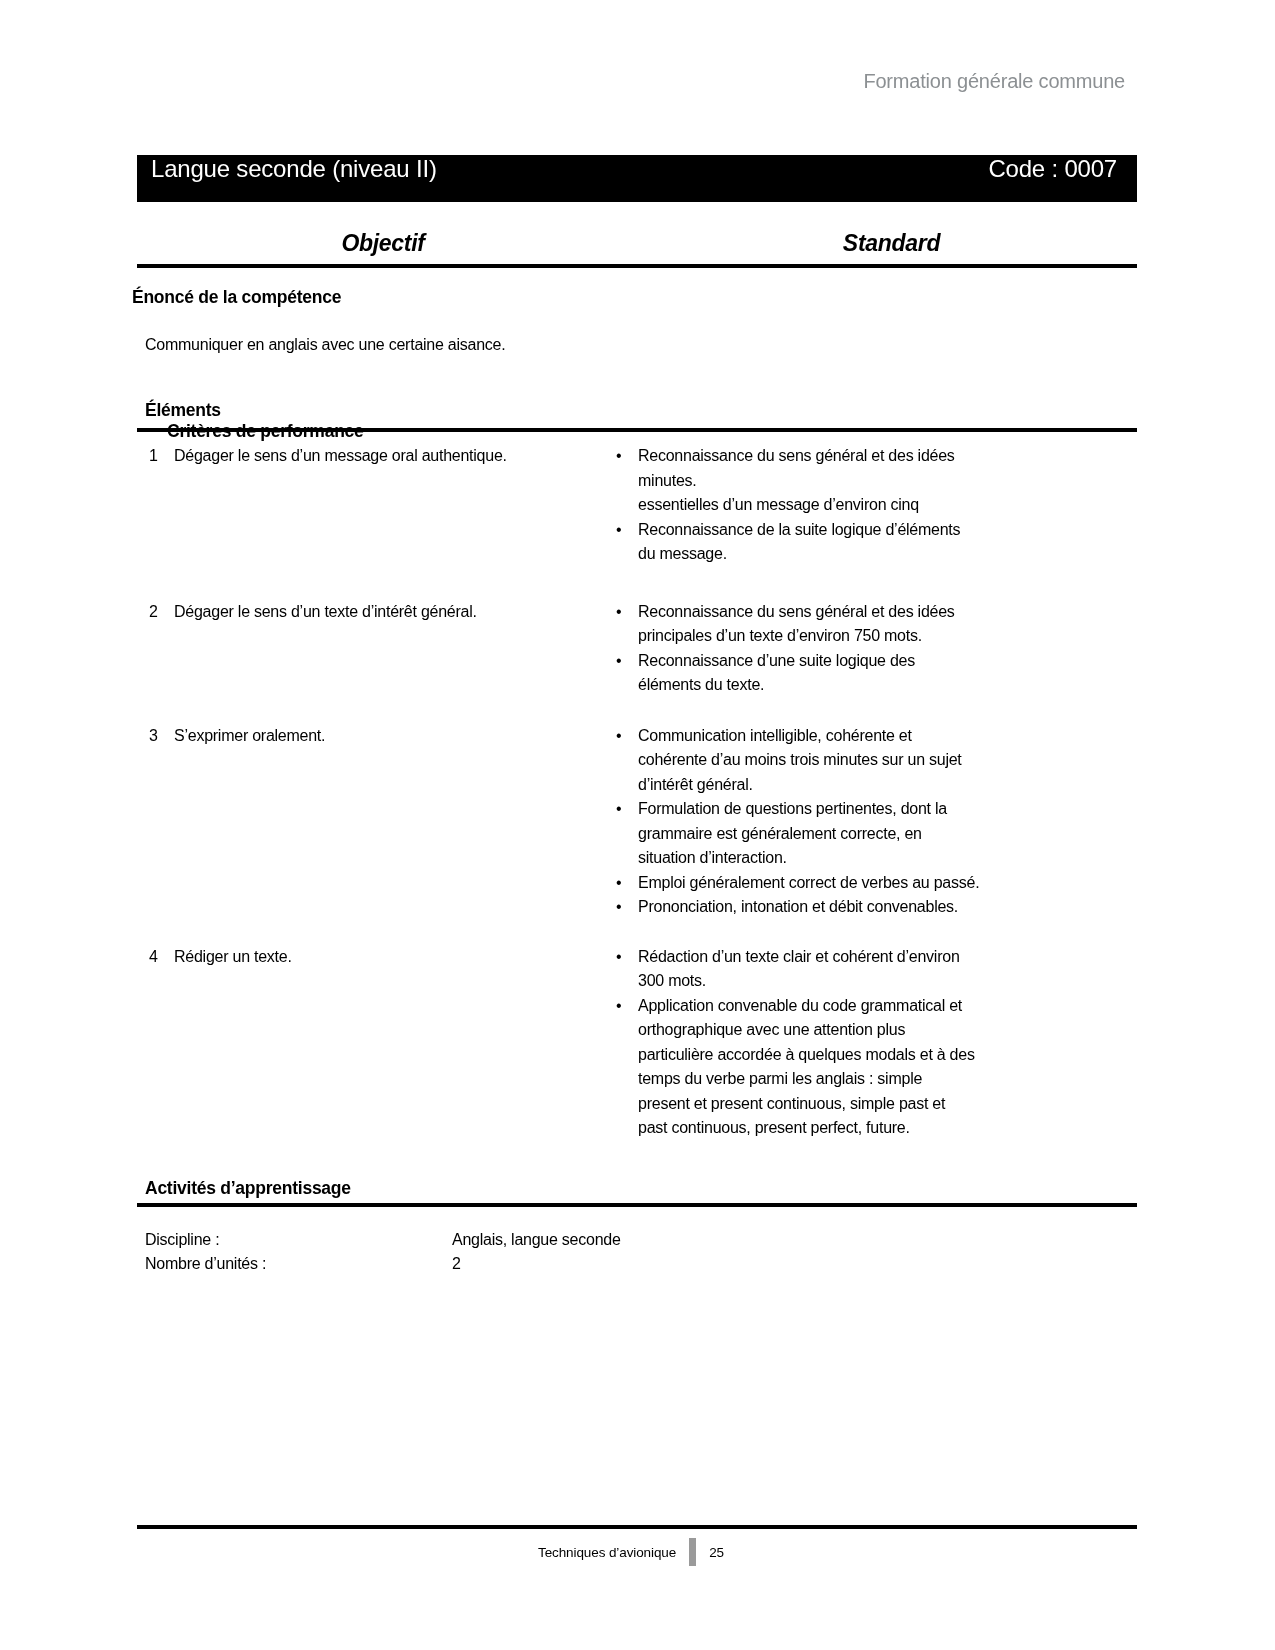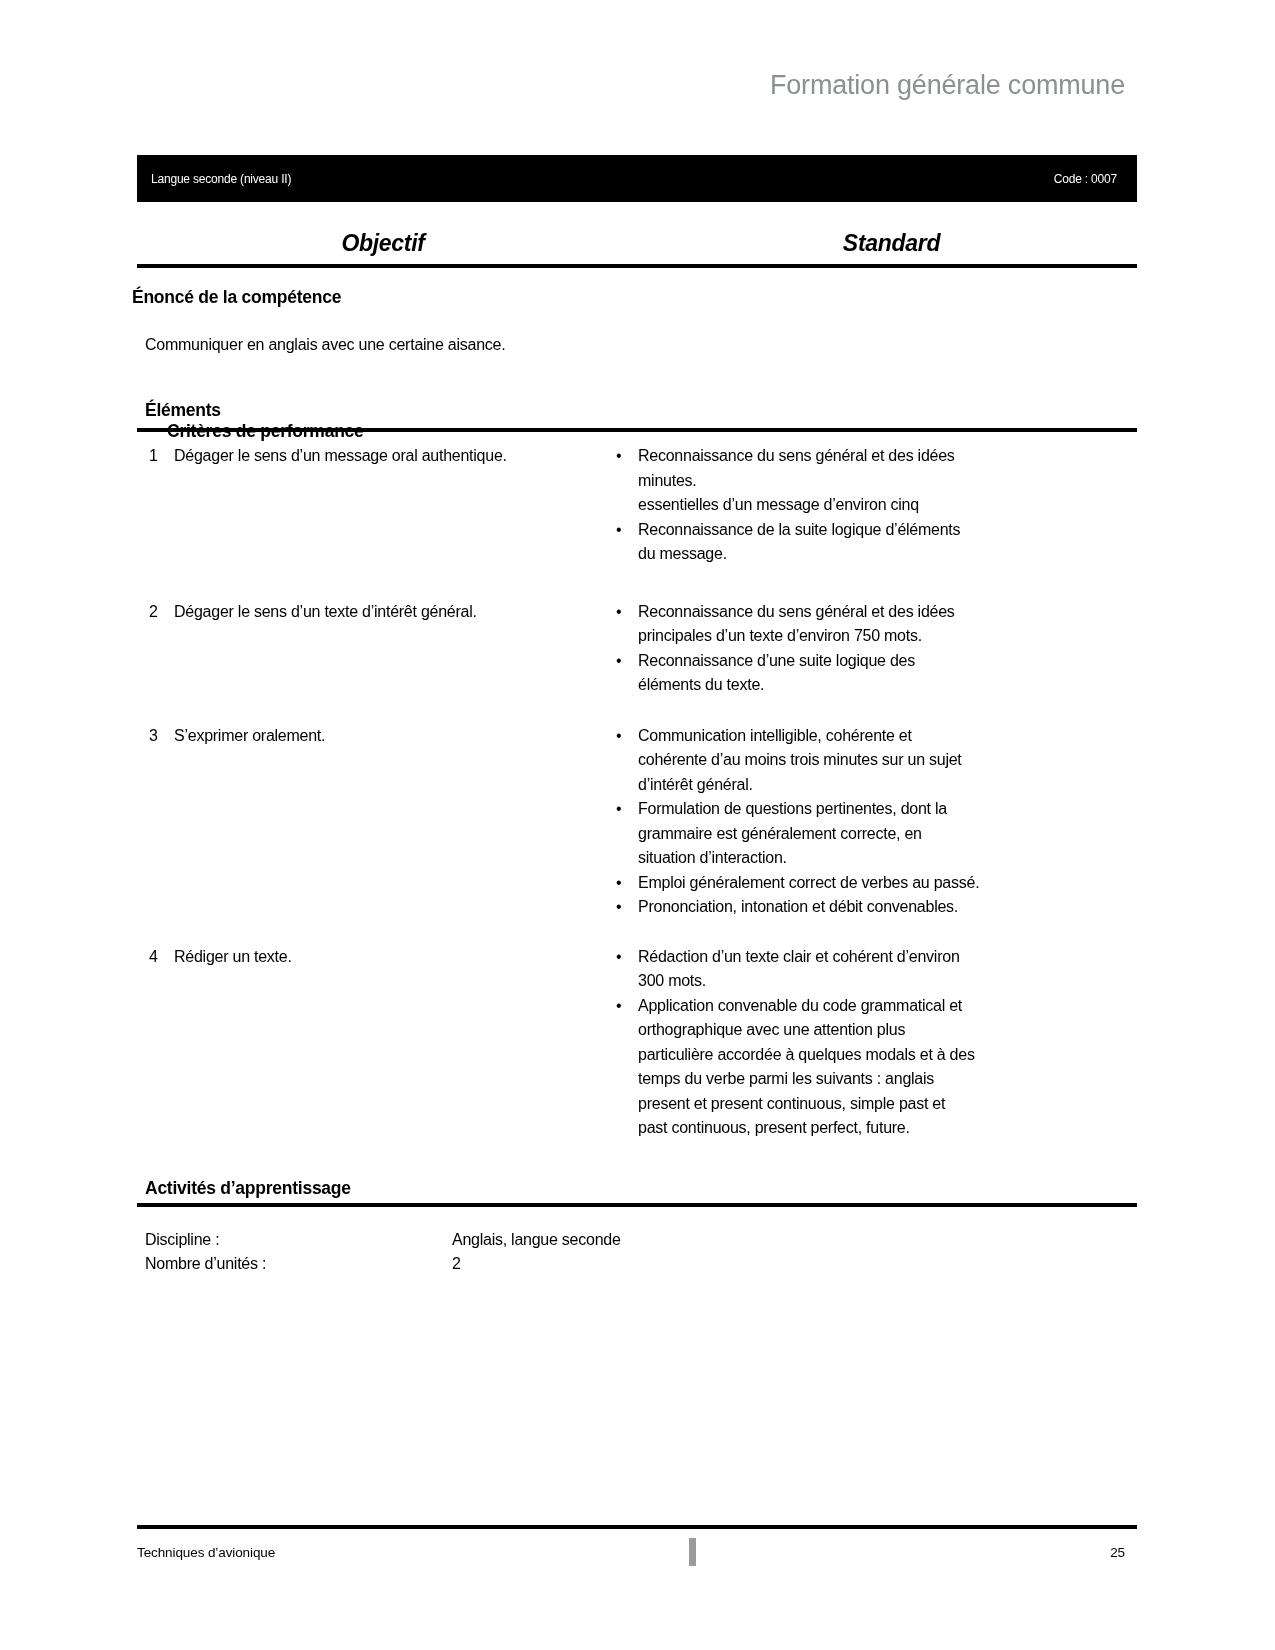--- a/index.html
+++ b/index.html
@@ -13,38 +13,38 @@
     overflow: hidden;
   }
   .top-header {
     position: absolute;
     top: 70px;
     left: 137px;
     width: 1000px;
     text-align: right;
     padding-right: 12px;
     box-sizing: border-box;
-    font-size: 27px;
+    font-size: 20px;
     letter-spacing: -0.2px;
     color: #8c9093;
   }
   .banner {
     position: absolute;
     top: 155px;
     left: 137px;
     width: 1000px;
     height: 47px;
     background: #000000;
     color: #ffffff;
     display: flex;
     justify-content: space-between;
-    align-items: center;
+    align-items: flex-start;
     padding: 0 20px 0 14px;
     box-sizing: border-box;
-    font-size: 12px;
+    font-size: 24px;
     letter-spacing: -0.2px;
   }
   .obj-std-row {
     position: absolute;
     top: 230px;
     left: 137px;
     width: 1000px;
     display: flex;
   }
   .obj-std-row .col-l { width: 479px; box-sizing: border-box; padding-left: 13px; }
@@ -82,21 +82,21 @@
   .activities-heading { position: absolute; top: 1178px; left: 145px; }
   .activities-fields { position: absolute; top: 1228px; left: 145px; width: 992px; }
   .field-row { display: flex; line-height: 24px; }
   .field-label { width: 307px; flex: 0 0 307px; }
   .footer {
     position: absolute;
     top: 1538px;
     left: 137px;
     width: 1000px;
     display: flex;
-    justify-content: space-between;
+    justify-content: center;
     align-items: center;
     padding-right: 12px;
     box-sizing: border-box;
     font-size: 13.5px;
     letter-spacing: -0.1px;
   }
   .footer-bar {
     width: 7px;
     height: 28px;
     background: #9a9a9a;
@@ -228,21 +228,21 @@
             <div>Rédaction d’un texte clair et cohérent d’environ</div>
             <div>300 mots.</div>
           </div>
         </div>
         <div class="crit-item">
           <span class="bullet-col">•</span>
           <div>
             <div>Application convenable du code grammatical et</div>
             <div>orthographique avec une attention plus</div>
             <div>particulière accordée à quelques modals et à des</div>
-            <div>temps du verbe parmi les suivants : anglais</div>
+            <div>temps du verbe parmi les anglais : simple</div>
             <div>present et present continuous, simple past et</div>
             <div>past continuous, present perfect, future.</div>
           </div>
         </div>
       </div>
     </div>
 
   </div>
 
   <div class="activities-heading bold-label">Activités d’apprentissage</div>

